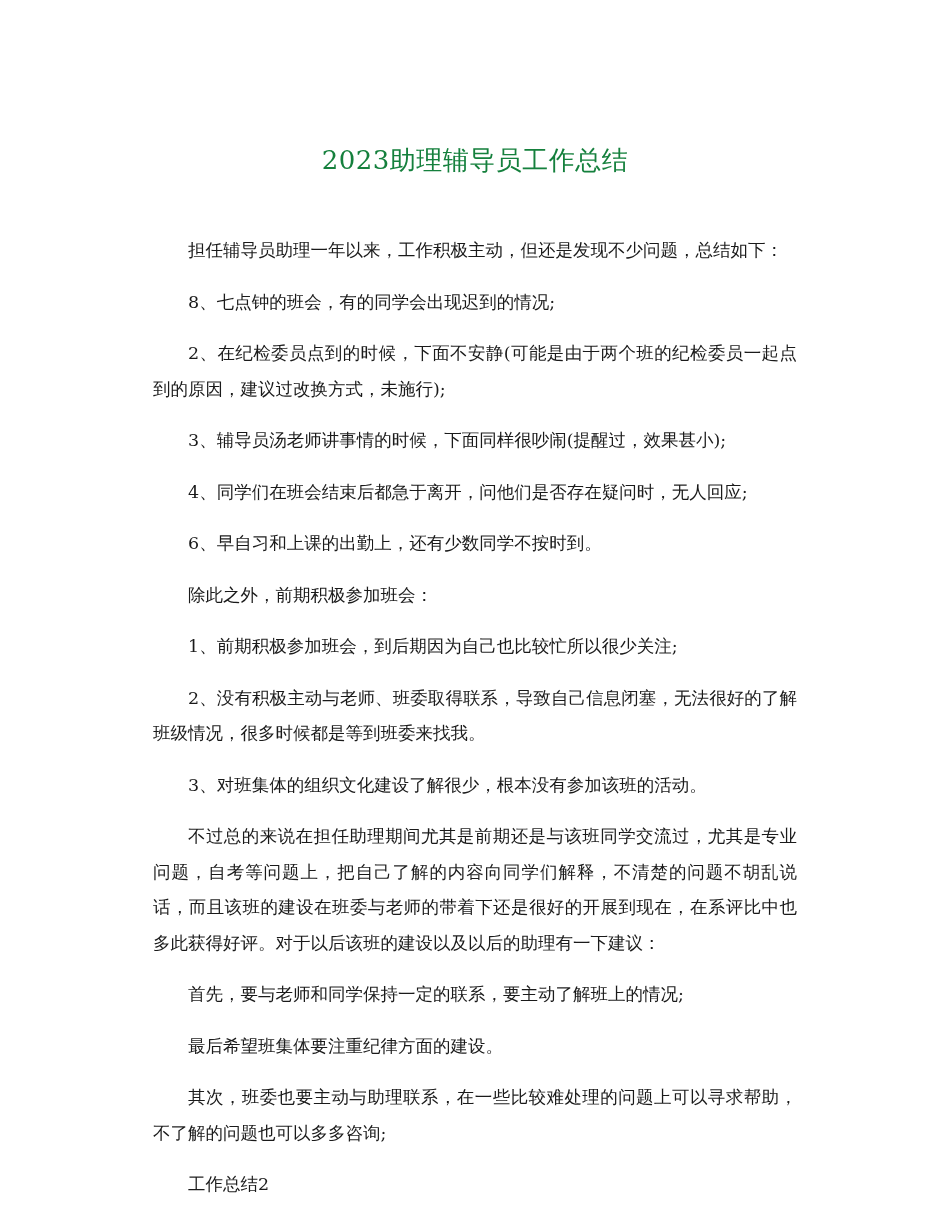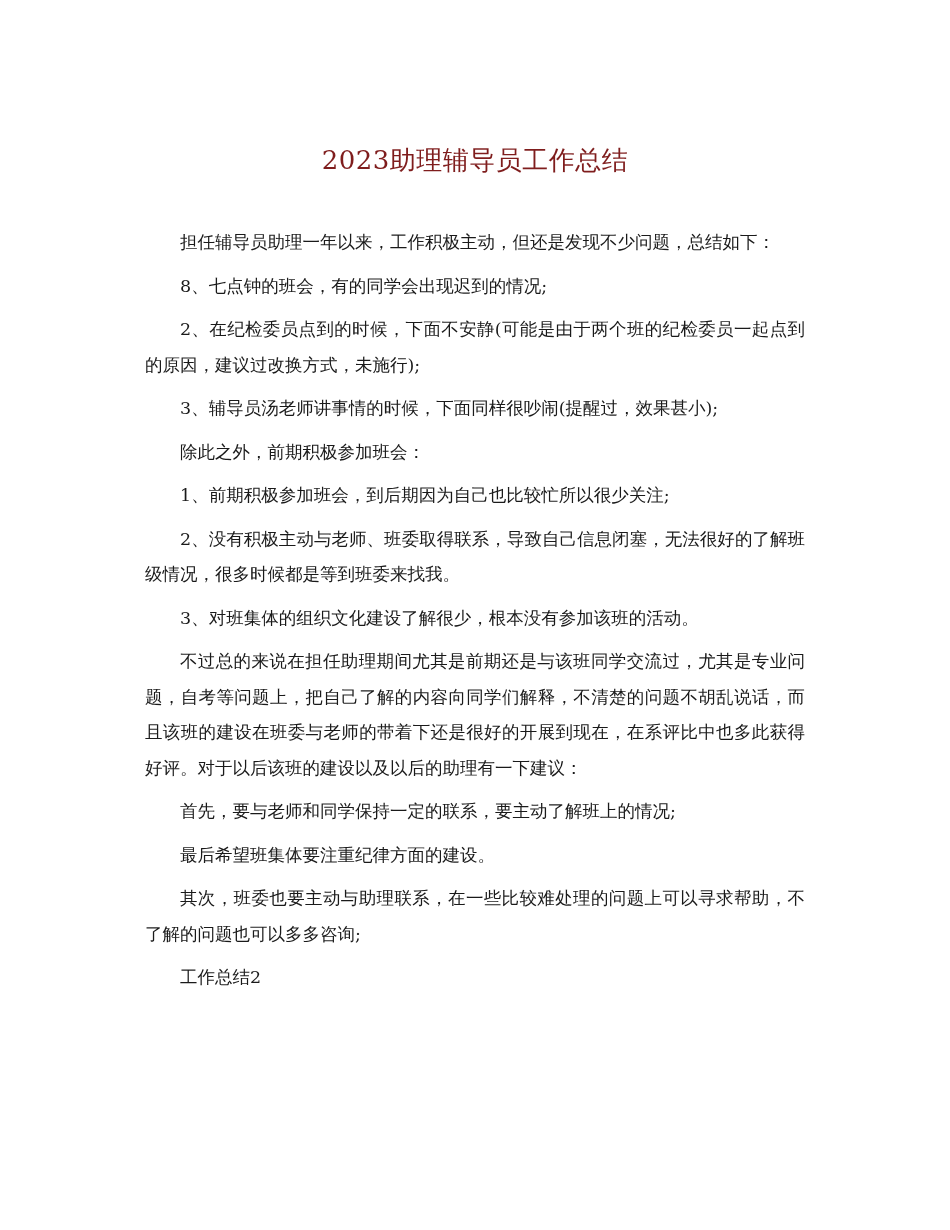--- a/index.html
+++ b/index.html
@@ -23,48 +23,50 @@
       height: 1230px;
     }
     .title {
       position: absolute;
       left: 0;
       top: 142px;
       width: 950px;
       text-align: center;
       font-size: 26px;
       line-height: 36px;
-      color: #7f1d1d;
+      color: #15803d;
       letter-spacing: 0.5px;
     }
     .body {
       position: absolute;
       left: 137px;
       top: 217px;
       width: 676px;
       font-size: 17.5px;
       line-height: 35.5px;
     }
     .para {
-      margin: 8px;
+      margin: 16px;
       text-indent: 35px;
       text-align: justify;
       word-break: break-all;
     }
   </style>
 </head>
 <body>
 
 <div class="page">
   <div class="title">2023助理辅导员工作总结</div>
   <div class="body">
     <p class="para">担任辅导员助理一年以来，工作积极主动，但还是发现不少问题，总结如下：</p>
     <p class="para">8、七点钟的班会，有的同学会出现迟到的情况;</p>
     <p class="para">2、在纪检委员点到的时候，下面不安静(可能是由于两个班的纪检委员一起点到的原因，建议过改换方式，未施行);</p>
     <p class="para">3、辅导员汤老师讲事情的时候，下面同样很吵闹(提醒过，效果甚小);</p>
+    <p class="para">4、同学们在班会结束后都急于离开，问他们是否存在疑问时，无人回应;</p>
+    <p class="para">6、早自习和上课的出勤上，还有少数同学不按时到。</p>
     <p class="para">除此之外，前期积极参加班会：</p>
     <p class="para">1、前期积极参加班会，到后期因为自己也比较忙所以很少关注;</p>
     <p class="para">2、没有积极主动与老师、班委取得联系，导致自己信息闭塞，无法很好的了解班级情况，很多时候都是等到班委来找我。</p>
     <p class="para">3、对班集体的组织文化建设了解很少，根本没有参加该班的活动。</p>
     <p class="para">不过总的来说在担任助理期间尤其是前期还是与该班同学交流过，尤其是专业问题，自考等问题上，把自己了解的内容向同学们解释，不清楚的问题不胡乱说话，而且该班的建设在班委与老师的带着下还是很好的开展到现在，在系评比中也多此获得好评。对于以后该班的建设以及以后的助理有一下建议：</p>
     <p class="para">首先，要与老师和同学保持一定的联系，要主动了解班上的情况;</p>
     <p class="para">最后希望班集体要注重纪律方面的建设。</p>
     <p class="para">其次，班委也要主动与助理联系，在一些比较难处理的问题上可以寻求帮助，不了解的问题也可以多多咨询;</p>
     <p class="para">工作总结2</p>
   </div>

